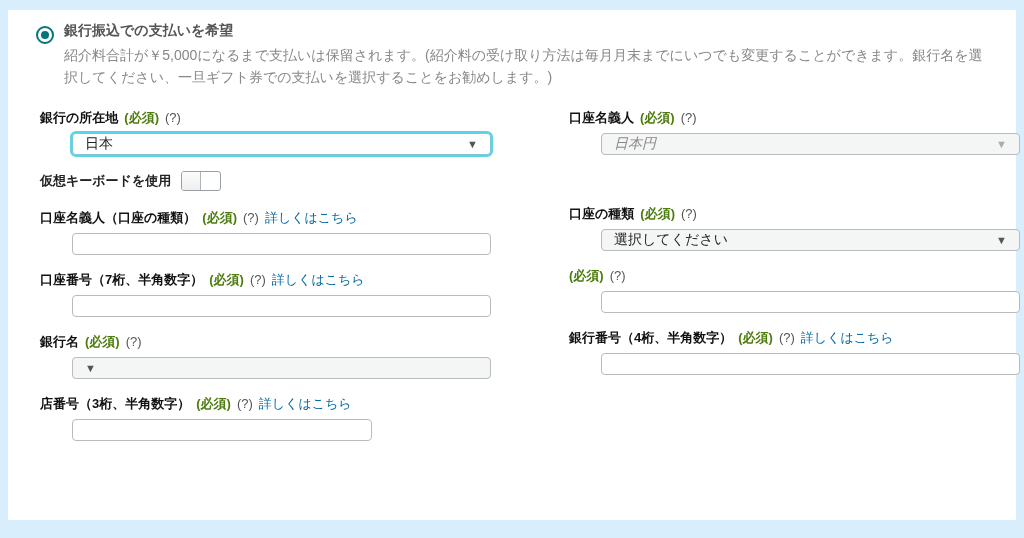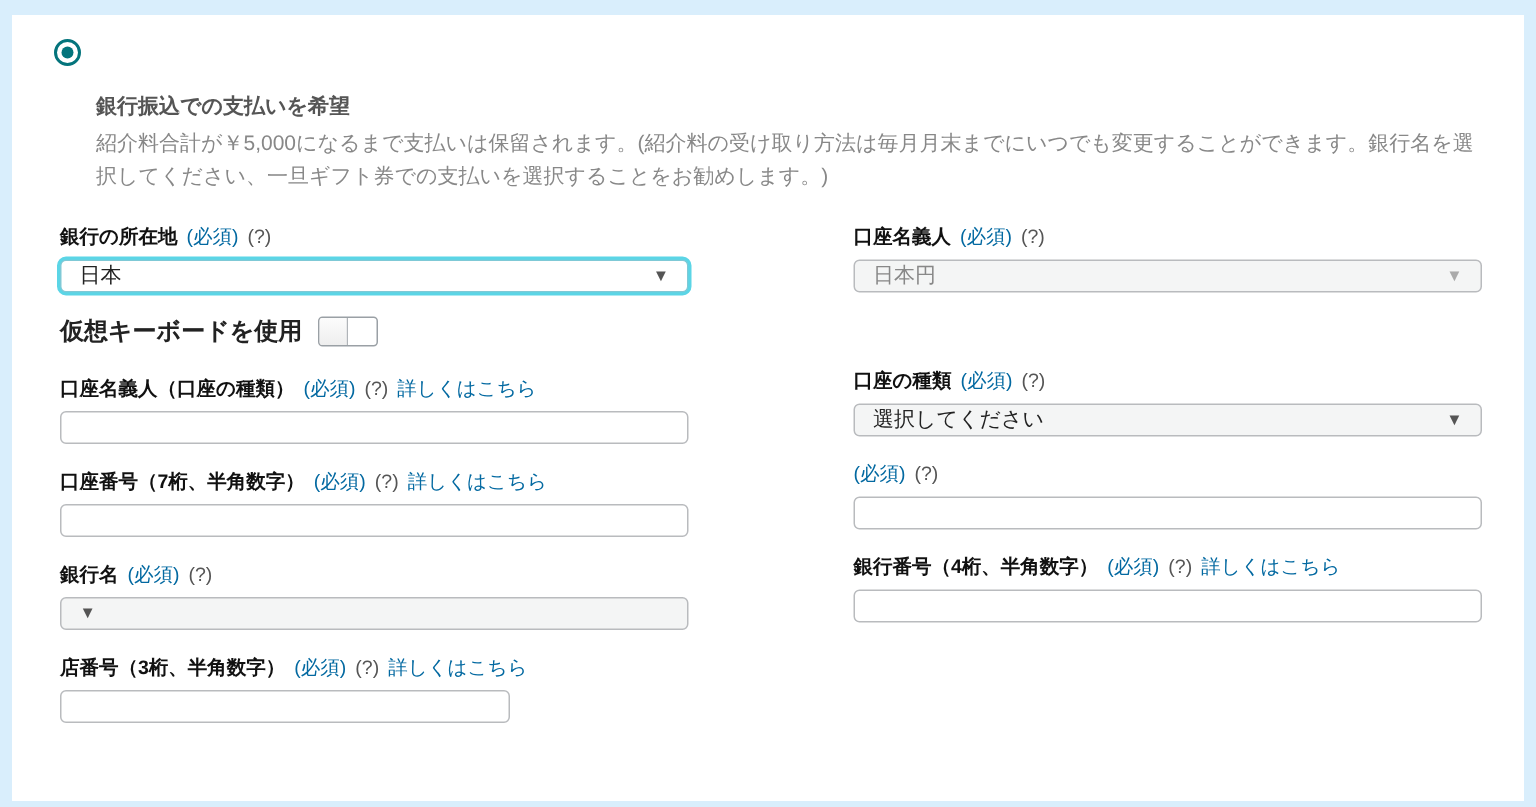--- a/index.html
+++ b/index.html
@@ -27,21 +27,21 @@
       border-radius: 50%;
       display: flex; align-items: center; justify-content: center;
       margin-top: 4px;
       flex-shrink: 0;
     }
     .radio-dot {
       width: 8px; height: 8px;
       background: #04747c;
       border-radius: 50%;
     }
-    .option-text { flex: 1; margin-top: 40px; }
+    .option-text { flex: 1; }
     .option-title {
       font-weight: 700;
       color: #555;
       margin-bottom: 4px;
     }
     .option-desc {
       color: #888;
       line-height: 1.6;
     }
     .form-grid {
@@ -53,59 +53,61 @@
     .field { margin-bottom: 16px; }
     .label {
       font-weight: 700;
       color: #111;
       margin-bottom: 6px;
       display: flex;
       align-items: center;
       gap: 6px;
       font-size: 13px;
     }
-    .req { color: #0369a1; font-weight: 400; }
+    .req { color: #4d7c0f; font-weight: 700; }
     .help { color: #555; font-weight: 400; }
     .link { color: #0369a1; font-weight: 400; cursor: pointer; }
     .select, .input {
       width: 100%;
       height: 22px;
       border: 1px solid #b9bbbe;
       border-radius: 4px;
       padding: 0 12px;
       font-size: 14px;
       background: #fff;
       display: flex;
       align-items: center;
       justify-content: space-between;
       color: #222;
+      margin-left: 32px;
     }
     .select { cursor: pointer; }
     .select.fill { background: #f4f5f5; }
     .select.focused {
       outline: 2px solid #5bd5e6;
       box-shadow: 0 0 0 1px #5bd5e6;
       border-color: #7fc9d6;
     }
     .select.disabled {
       color: #888;
       cursor: default;
+      font-style: italic;
     }
     .chev {
       font-size: 11px;
       color: #555;
     }
     .chev.light { color: #aaa; }
     .toggle-row {
       display: flex;
       align-items: center;
       gap: 10px;
       margin-bottom: 18px;
       font-weight: 700;
-      font-size: 16px;
+      font-size: 13px;
       text-align: center;
     }
     .toggle {
       width: 40px; height: 20px;
       border: 1px solid #9aa0a5;
       border-radius: 3px;
       background: #fff;
       position: relative;
       cursor: pointer;
     }

